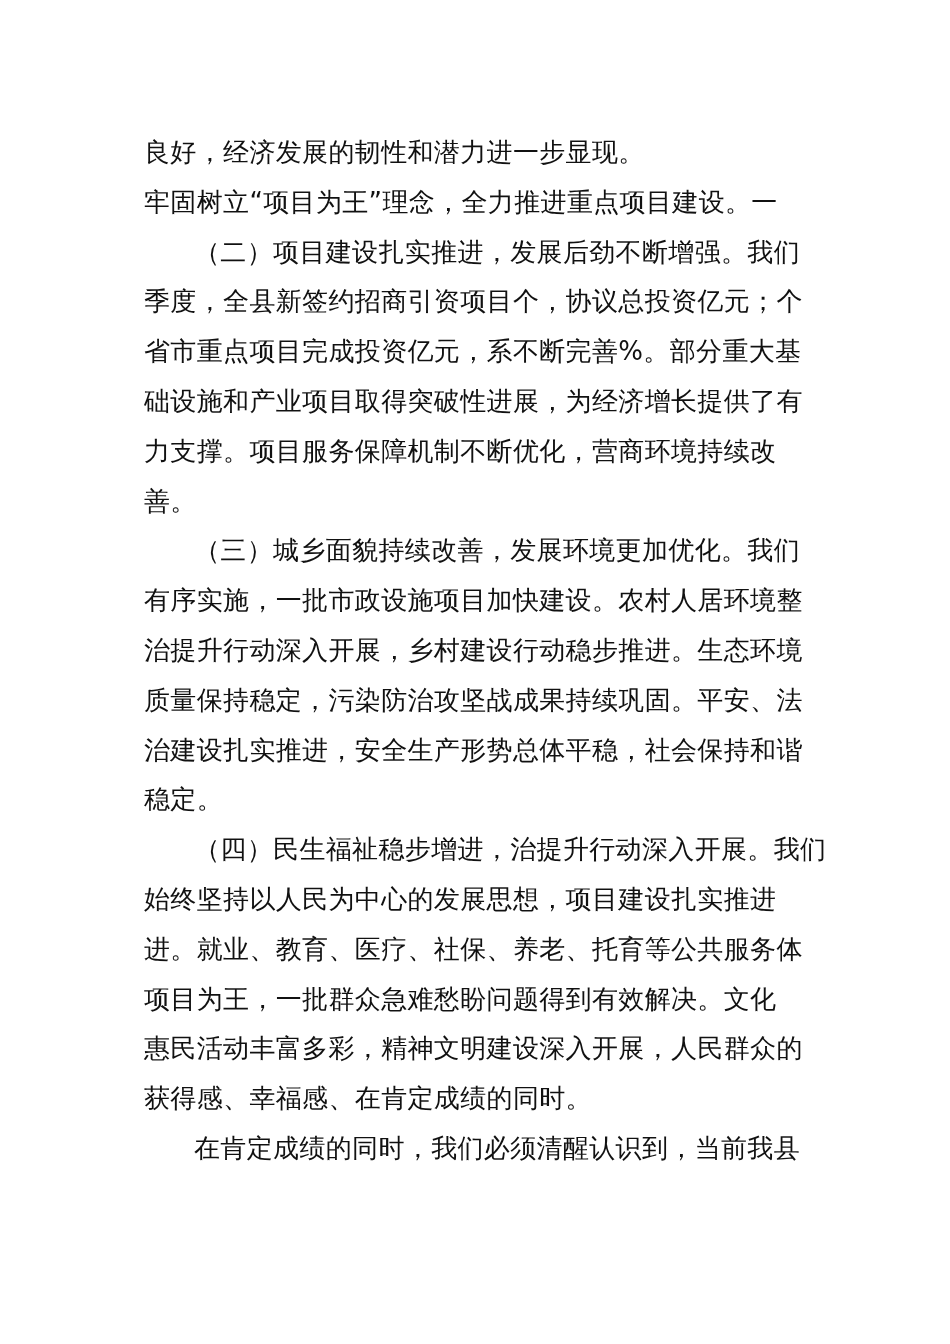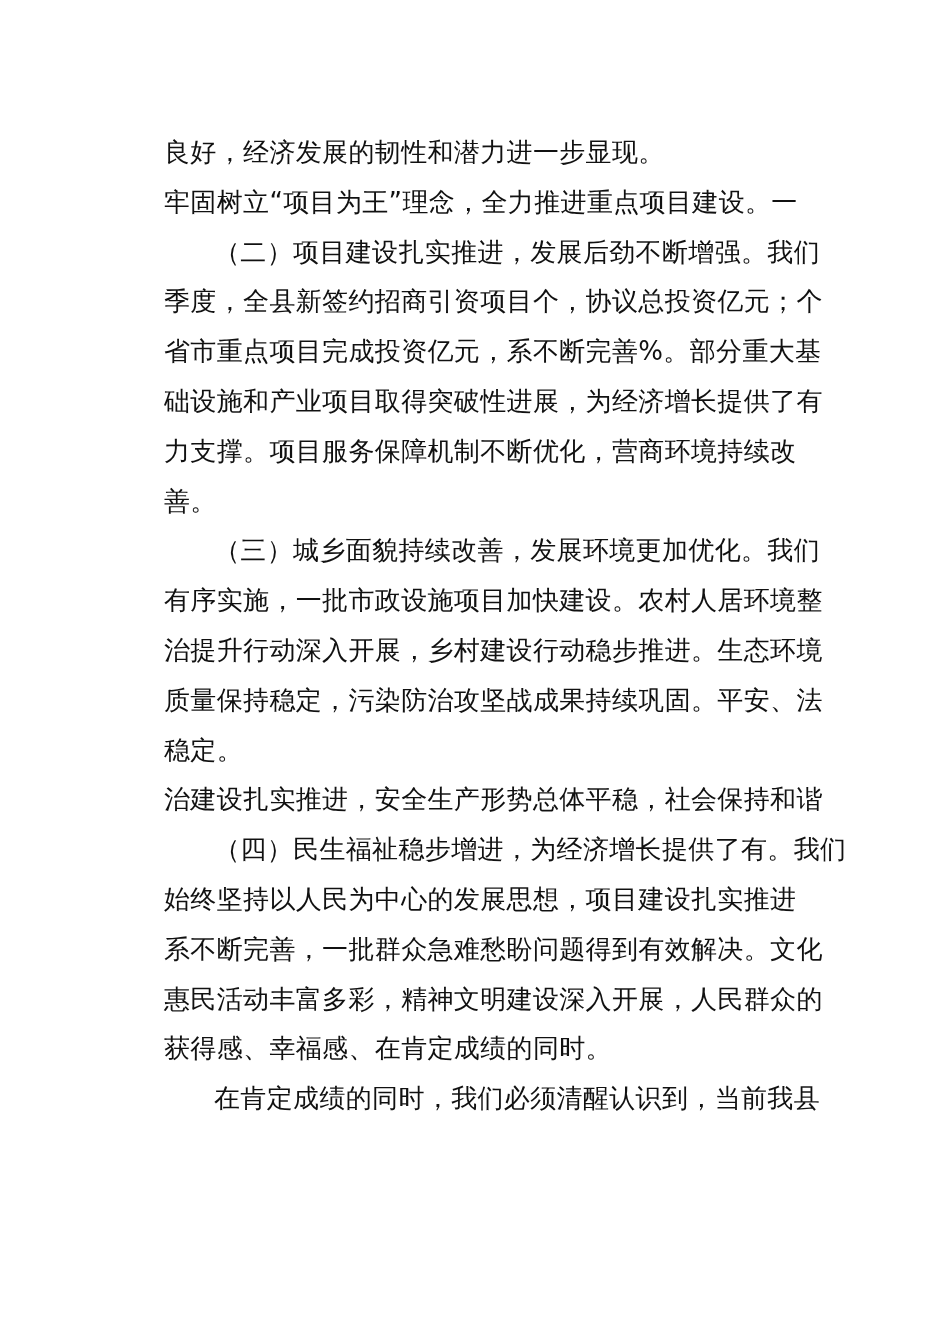--- a/index.html
+++ b/index.html
@@ -20,21 +20,20 @@
       width: 664px;
     }
     .line {
       height: 49.8px;
       line-height: 40px;
       font-family: "DejaVu Sans", "Liberation Sans", sans-serif;
       font-size: 26px;
       color: #111111;
       white-space: nowrap;
       letter-spacing: 0.35px;
-      margin-left: 20px;
     }
     .line.indent {
       padding-left: 50px;
     }
   </style>
 </head>
 <body>
 
 <div class="page">
   <div class="line">良好，经济发展的韧性和潜力进一步显现。</div>
@@ -42,21 +41,22 @@
   <div class="line indent">（二）项目建设扎实推进，发展后劲不断增强。我们</div>
   <div class="line">季度，全县新签约招商引资项目个，协议总投资亿元；个</div>
   <div class="line">省市重点项目完成投资亿元，系不断完善%。部分重大基</div>
   <div class="line">础设施和产业项目取得突破性进展，为经济增长提供了有</div>
   <div class="line">力支撑。项目服务保障机制不断优化，营商环境持续改</div>
   <div class="line">善。</div>
   <div class="line indent">（三）城乡面貌持续改善，发展环境更加优化。我们</div>
   <div class="line">有序实施，一批市政设施项目加快建设。农村人居环境整</div>
   <div class="line">治提升行动深入开展，乡村建设行动稳步推进。生态环境</div>
   <div class="line">质量保持稳定，污染防治攻坚战成果持续巩固。平安、法</div>
+  <div class="line">治建设扎实推进，安全生产形势总体平稳，社会保持和谐</div>
   <div class="line">稳定。</div>
-  <div class="line">治建设扎实推进，安全生产形势总体平稳，社会保持和谐</div>
-  <div class="line indent">（四）民生福祉稳步增进，为经济增长提供了有。我们</div>
+  <div class="line indent">（四）民生福祉稳步增进，治提升行动深入开展。我们</div>
   <div class="line">始终坚持以人民为中心的发展思想，项目建设扎实推进</div>
-  <div class="line">系不断完善，一批群众急难愁盼问题得到有效解决。文化</div>
+  <div class="line">进。就业、教育、医疗、社保、养老、托育等公共服务体</div>
+  <div class="line">项目为王，一批群众急难愁盼问题得到有效解决。文化</div>
   <div class="line">惠民活动丰富多彩，精神文明建设深入开展，人民群众的</div>
   <div class="line">获得感、幸福感、在肯定成绩的同时。</div>
   <div class="line indent">在肯定成绩的同时，我们必须清醒认识到，当前我县</div>
 </div>
 
 </body></html>

